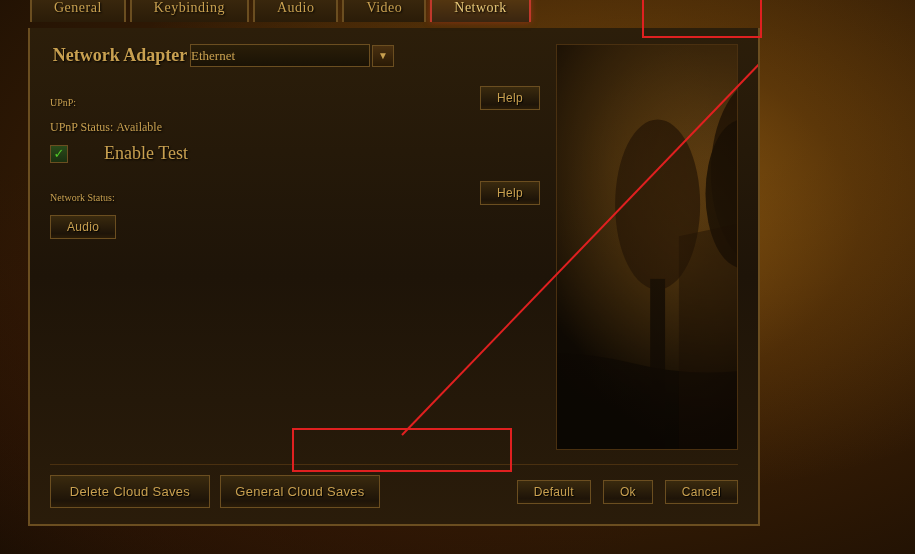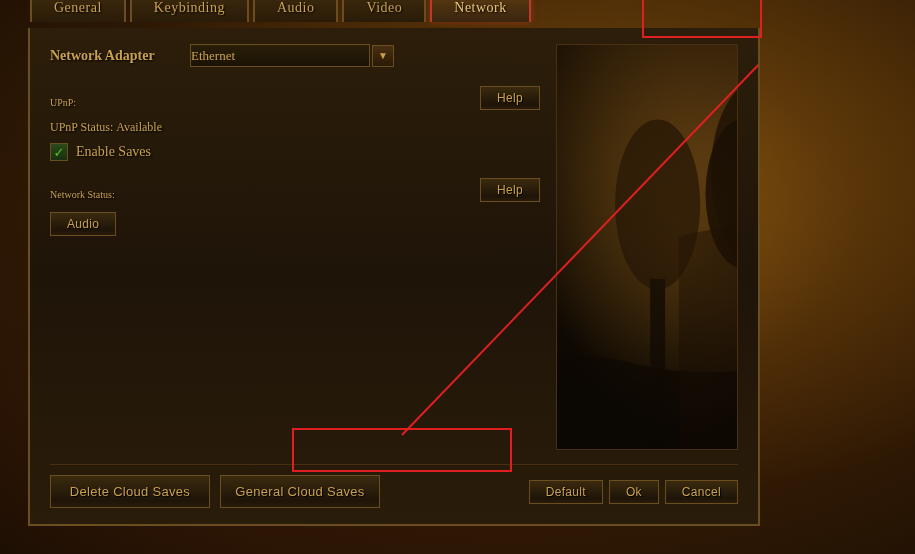--- a/index.html
+++ b/index.html
@@ -114,23 +114,24 @@
 
     
     .row {
       display: flex;
       align-items: center;
       margin-bottom: 14px;
     }
 
     .label {
       color: #c8a050;
-      font-size: 14px;
+      font-size: 18px;
       text-shadow: 1px 1px 2px #000;
       min-width: 140px;
+      text-align: center;
     }
 
     .label-bold {
       font-weight: bold;
     }
 
     
     .dropdown-wrap {
       display: flex;
       align-items: center;
@@ -238,21 +239,21 @@
       border-top: 1px solid #4a3010;
     }
 
     .bottom-left {
       display: flex;
       gap: 10px;
     }
 
     .bottom-right {
       display: flex;
-      gap: 6px;
+      gap: 12px;
     }
 
     
     .highlight-network {
       position: absolute;
       top: -40px;
       right: -4px;
       width: 120px;
       height: 50px;
       border: 2px solid #e02020;
@@ -347,21 +348,21 @@
             <span class="section-label">UPnP:</span>
             <button class="btn">Help</button>
           </div>
           <div class="status-text">
             <span>UPnP Status:</span>&nbsp;<span>Available</span>
           </div>
           <div class="checkbox-row">
             <div class="checkbox-custom">
               <span class="checkmark">✓</span>
             </div>
-            <span class="label">Enable Saves</span>
+            <span class="label">Enable Test</span>
           </div>
         </div>
 
         <div class="section divider-section">
           <div class="help-btn-row">
             <span class="section-label">Network Status:</span>
             <button class="btn">Help</button>
           </div>
           <div style="margin-top: 6px;">
             <button class="btn">Audio</button>

